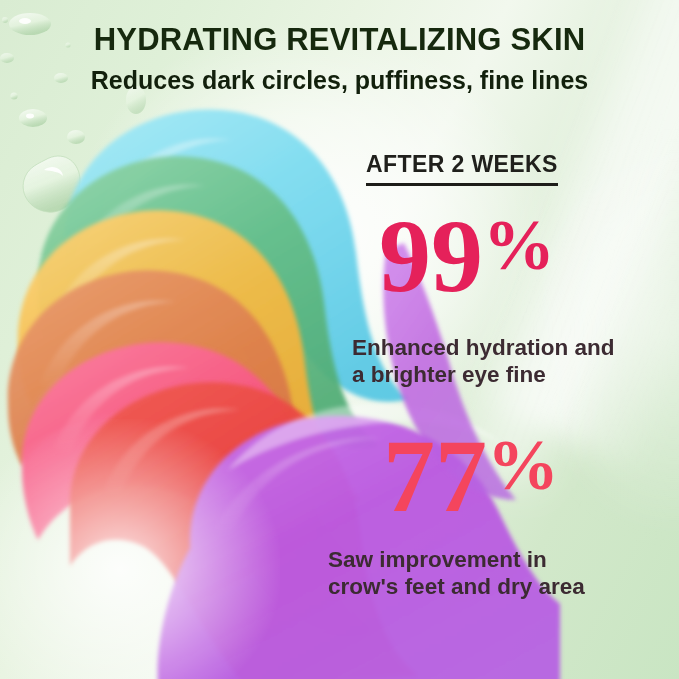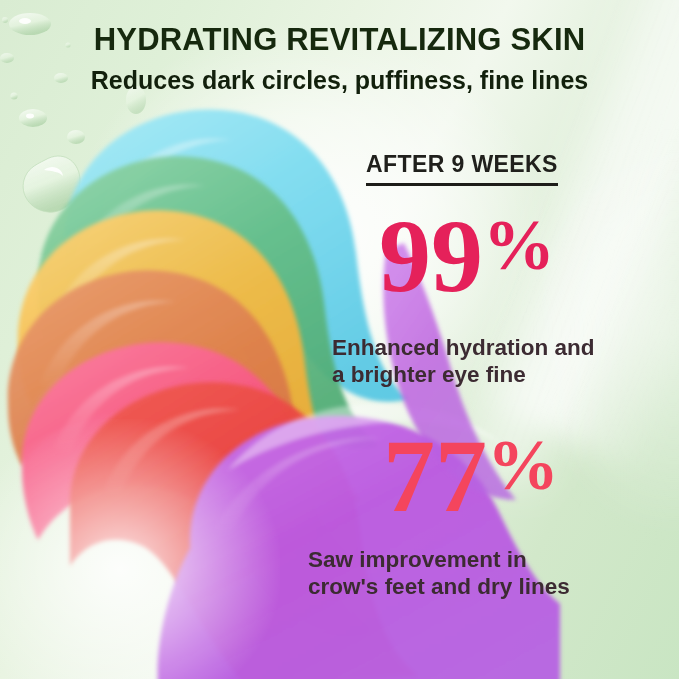--- a/index.html
+++ b/index.html
@@ -93,20 +93,21 @@
   #stat1-num{ top:204px;left:379px;color:#e5215a; }
   #stat2-num{ top:424px;left:383px;color:#f4455d; }
   .stat-num .pct{ font-size:72px; vertical-align:0.30em; }
 
   .stat-desc{
     position:absolute;
     font-size:22.5px;font-weight:bold;
     line-height:1.22;
     color:#3c2b32;
     white-space:nowrap;
+    margin-left:20px;
   }
   #stat1-desc{ top:334px;left:332px; }
   #stat2-desc{ top:546px;left:308px; }
 </style>
 </head>
 <body>
 
 <div id="poster">
 
   <div class="beam" id="beam1"></div>
@@ -262,29 +263,29 @@
       <path d="M404 243 C424 284 440 330 452 372 C468 424 490 468 516 500
                C476 500 436 470 412 420 C388 370 378 304 386 250 Z" fill="url(#gpurple)" opacity="0.80"></path>
     </g>
   </svg>
 
   <div class="corner-glow"></div>
 
   <div id="headline">HYDRATING REVITALIZING SKIN</div>
   <div id="subhead">Reduces dark circles, puffiness, fine lines</div>
 
-  <div id="after-label">AFTER 9 WEEKS</div>
+  <div id="after-label">AFTER 2 WEEKS</div>
 
   <div class="stat-num" id="stat1-num" style="color: rgb(229, 33, 90);"><span>99</span><span class="pct">%</span></div>
 
   <div class="stat-desc" id="stat1-desc">
     <div>Enhanced hydration and</div>
     <div>a brighter eye fine</div>
   </div>
 
   <div class="stat-num" id="stat2-num" style="color: rgb(244, 69, 93);"><span>77</span><span class="pct">%</span></div>
 
   <div class="stat-desc" id="stat2-desc">
     <div>Saw improvement in</div>
-    <div>crow's feet and dry lines</div>
+    <div>crow's feet and dry area</div>
   </div>
 
 </div>
 
 </body></html>

